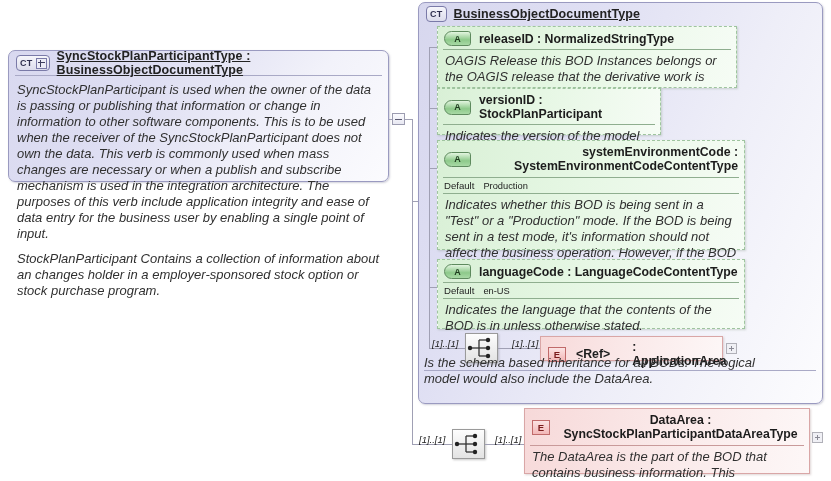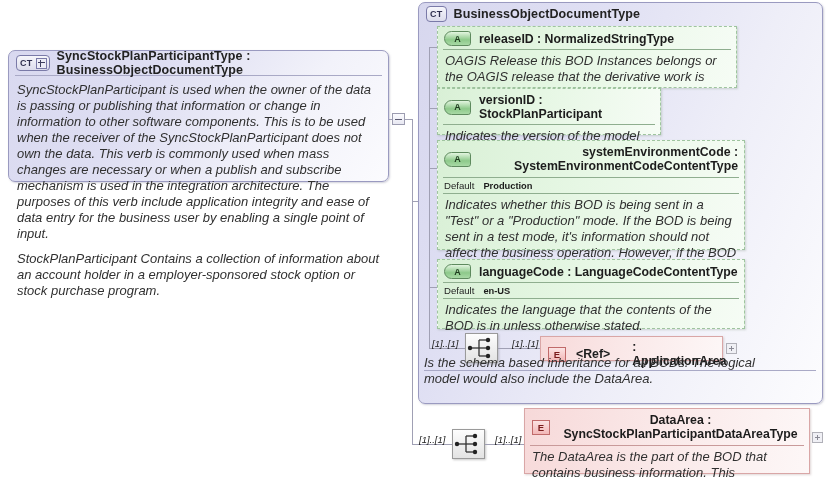--- a/index.html
+++ b/index.html
@@ -23,20 +23,21 @@
     font-size: 13px;
     line-height: 16px;
     color: #303030;
   }
 
   .title-text {
     font-weight: bold;
     font-size: 12.5px;
     color: #222222;
     letter-spacing: .1px;
+    text-decoration: underline;
   }
 
   
   #left-box {
     left: 8px; top: 50px;
     width: 381px; height: 132px;
     border: 1px solid #9a9ac0;
     border-radius: 7px;
     background: linear-gradient(125deg,#d9d9f0 0%, #dedef2 35%, #f2f2fa 70%, #fbfbfe 100%);
     box-sizing: border-box;
@@ -136,21 +137,21 @@
     align-items: baseline;
     padding: 2px 6px 2px 6px;
     gap: 9px;
   }
   .attr-card .defrow .dk {
     font-size: 9.6px;
     color: #242424;
   }
   .attr-card .defrow .dv {
     font-size: 9.3px;
-    font-weight: bold;
+    font-weight: normal;
     color: #1b1b1b;
   }
   .attr-card .desc { padding: 3px 7px 5px 7px; }
 
   
   .a-icon {
     width: 27px; height: 15px;
     margin-right: 8px;
     flex: 0 0 auto;
     border: 1px solid #5e8a5e;
@@ -267,21 +268,21 @@
   <div class="hdr">
     <span class="ct-icon">
       <span class="lbl">CT</span>
       <span class="plusbox"></span>
     </span>
     <span class="title-text">SyncStockPlanParticipantType : BusinessObjectDocumentType</span>
   </div>
   <div class="sep"></div>
   <div class="body">
     <p class="doc-text">SyncStockPlanParticipant is used when the owner of the data is passing or publishing that information or change in information to other software components. This is to be used when the receiver of the SyncStockPlanParticipant does not own the data. This verb is commonly used when mass changes are necessary or when a publish and subscribe mechanism is used in the integration architecture. The purposes of this verb include application integrity and ease of data entry for the business user by enabling a single point of input.</p>
-    <p class="doc-text">StockPlanParticipant  Contains a collection of information about an account holder in a employer-sponsored stock option or stock purchase program.</p>
+    <p class="doc-text">StockPlanParticipant  Contains a collection of information about an changes holder in a employer-sponsored stock option or stock purchase program.</p>
   </div>
 </div>
 
 <div class="hline" style="left:389px; top:119px; width:4px;"></div>
 <div class="minus-sq" style="left:392px; top:113px;"></div>
 <div class="hline" style="left:405px; top:119px; width:8px;"></div>
 <div class="vline" style="left:412px; top:119px; height:83px;"></div>
 <div class="hline" style="left:412px; top:201px; width:7px;"></div>
 
 <div class="abs" id="bod-panel">

